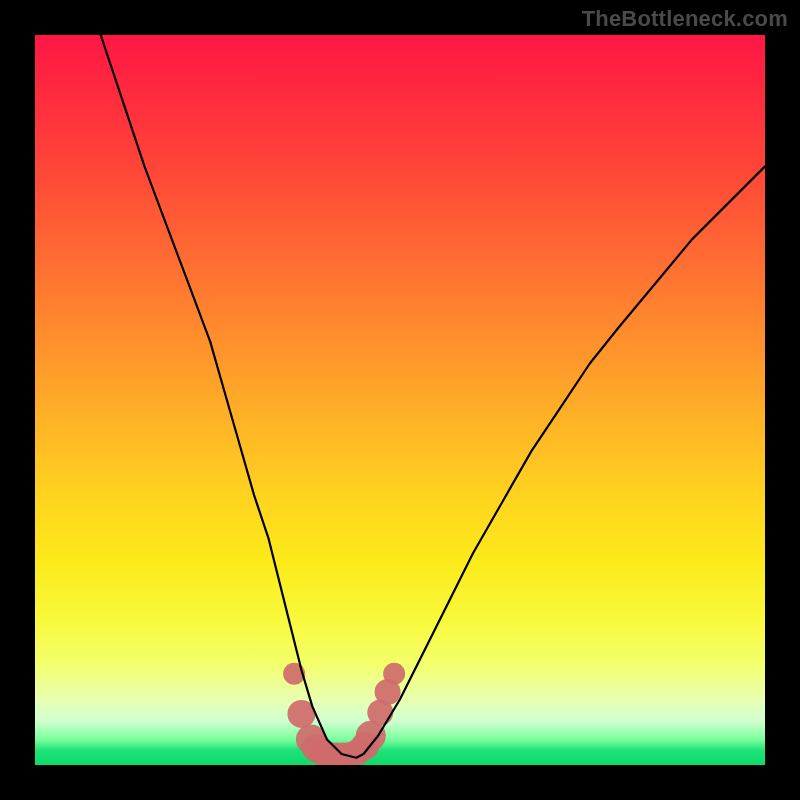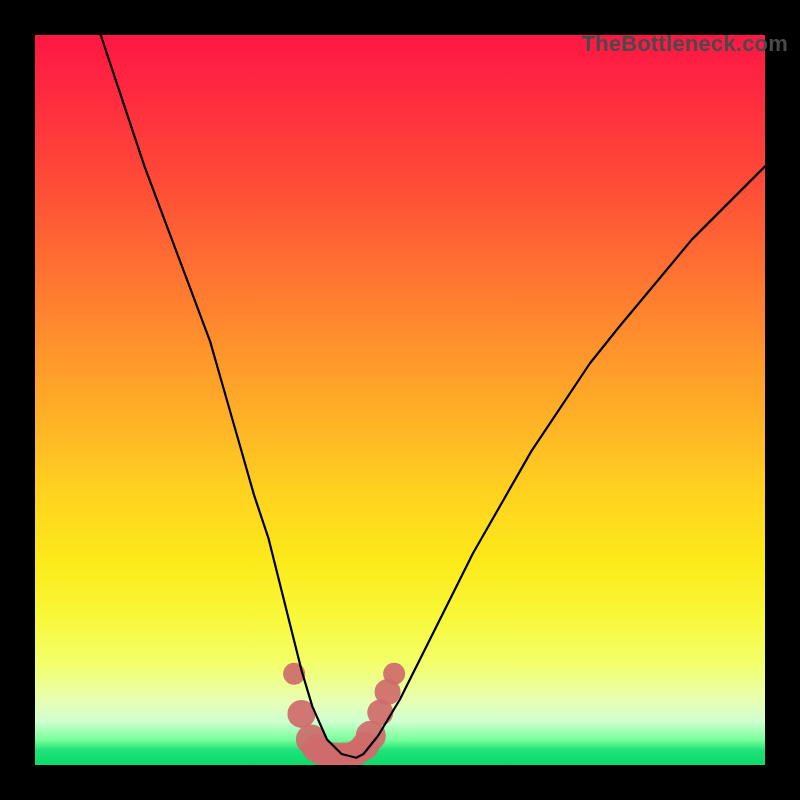--- a/index.html
+++ b/index.html
@@ -48,21 +48,20 @@
   .watermark {
     position: absolute;
     top: 6px;
     right: 12px;
     color: #4a4a4a;
     font-size: 22px;
     font-weight: 600;
     letter-spacing: 0.2px;
     user-select: none;
     pointer-events: none;
-    margin-top: 25px;
   }
   svg {
     position: absolute;
     left: 0;
     top: 0;
     pointer-events: none;
   }
 </style>
 </head>
 <body>

